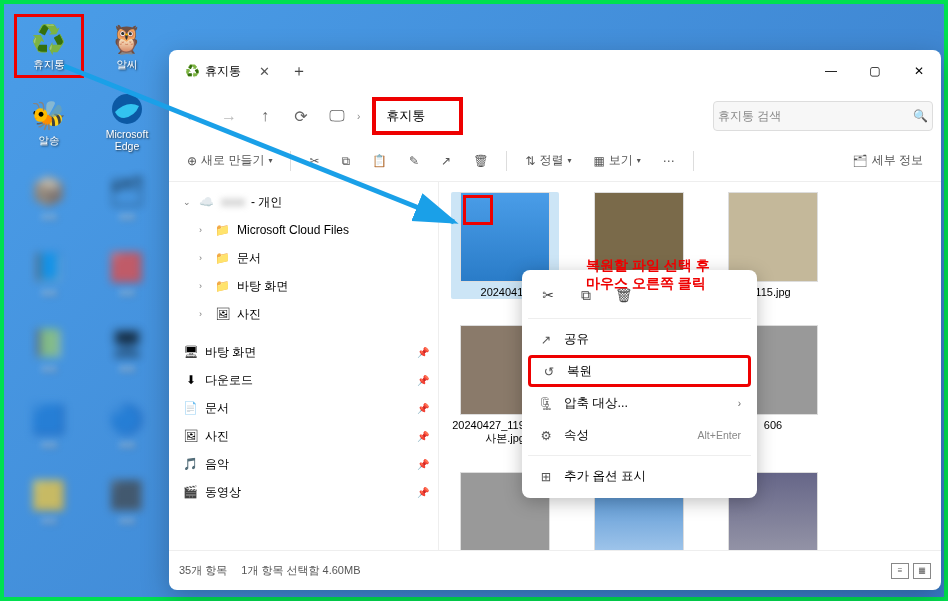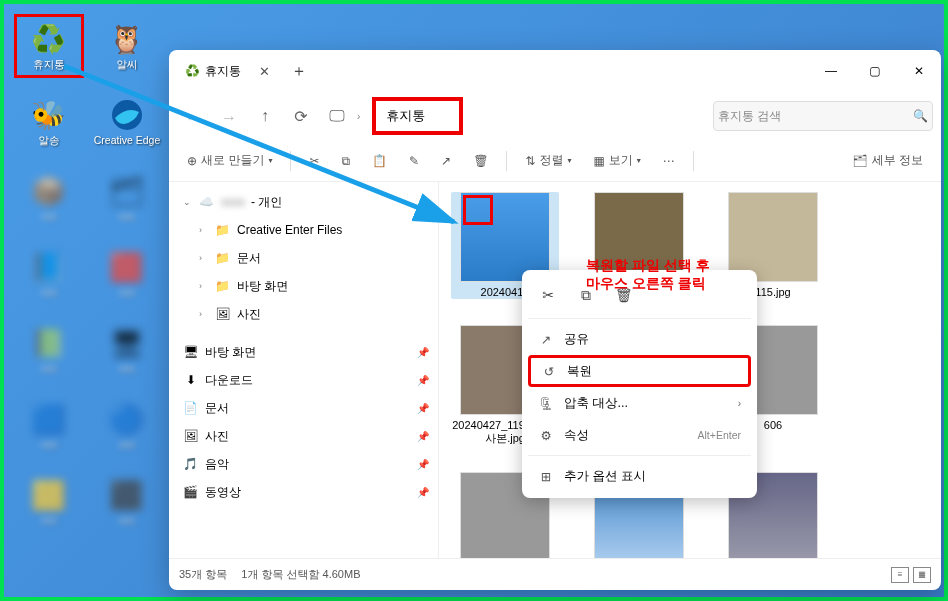--- a/index.html
+++ b/index.html
@@ -62,21 +62,21 @@
 .ctx-item .ico { width: 16px; text-align: center; color: #555; }
 .ctx-item .shortcut { margin-left: auto; font-size: 10.5px; color: #888; }
 .ctx-item .chev { margin-left: auto; font-size: 10px; color: #666; }
 .ctx-highlight { border: 3px solid #e00; }
 .ctx-sep { height: 1px; background: #eee; margin: 4px 0; }
 
 .annot { position: absolute; color: #e00; font-size: 14px; font-weight: 600; z-index: 60; line-height: 1.3; }
 
 .arrow { position: absolute; z-index: 40; }
 
-.statusbar { height: 32px; border-top: 1px solid #eee; display: flex; align-items: center; padding: 0 10px; font-size: 11px; color: #555; gap: 14px; }
+.statusbar { height: 40px; border-top: 1px solid #eee; display: flex; align-items: center; padding: 0 10px; font-size: 11px; color: #555; gap: 14px; }
 .statusbar .sbicons { margin-left: auto; display: flex; gap: 4px; }
 .sbico { width: 18px; height: 16px; border: 1px solid #888; font-size: 8px; display: flex; align-items: center; justify-content: center; cursor: pointer; }
 </style>
 </head>
 <body>
 
 <div class="desktop">
 
   <div class="desktop-icons">
     <div class="dicon redbox">
@@ -91,21 +91,21 @@
       <div class="ico">🐝</div>
       <div class="lbl">알송</div>
     </div>
     <div class="dicon">
       <div class="ico">
         <svg width="34" height="34" viewBox="0 0 34 34">
             <circle cx="17" cy="17" r="15" fill="#0c59a4"></circle>
             <path d="M5 20 Q17 8 29 14 Q25 24 14 26 Q8 26 5 20" fill="#33c3f0"></path>
           </svg>
       </div>
-      <div class="lbl">Creative Edge</div>
+      <div class="lbl">Microsoft Edge</div>
     </div>
 
     <div class="dicon blur">
         <div class="ico">📦</div>
         <div class="lbl">xxx</div>
       </div>
     <div class="dicon blur">
         <div class="ico">🗂</div>
         <div class="lbl">xxx</div>
       </div>
@@ -235,21 +235,21 @@
       <div class="sidebar">
         <div class="sb-item">
           <span class="chv">⌄</span>
           <span class="ico">☁️</span>
           <span style="filter:blur(3px);color:#888;">xxxx</span>
           <span>- 개인</span>
         </div>
         <div class="sb-item sb-indent1">
           <span class="chv">›</span>
           <span class="ico">📁</span>
-          <span>Creative Enter Files</span>
+          <span>Microsoft Cloud Files</span>
         </div>
         <div class="sb-item sb-indent1">
           <span class="chv">›</span>
           <span class="ico">📁</span>
           <span>문서</span>
         </div>
         <div class="sb-item sb-indent1">
           <span class="chv">›</span>
           <span class="ico">📁</span>
           <span>바탕 화면</span>

